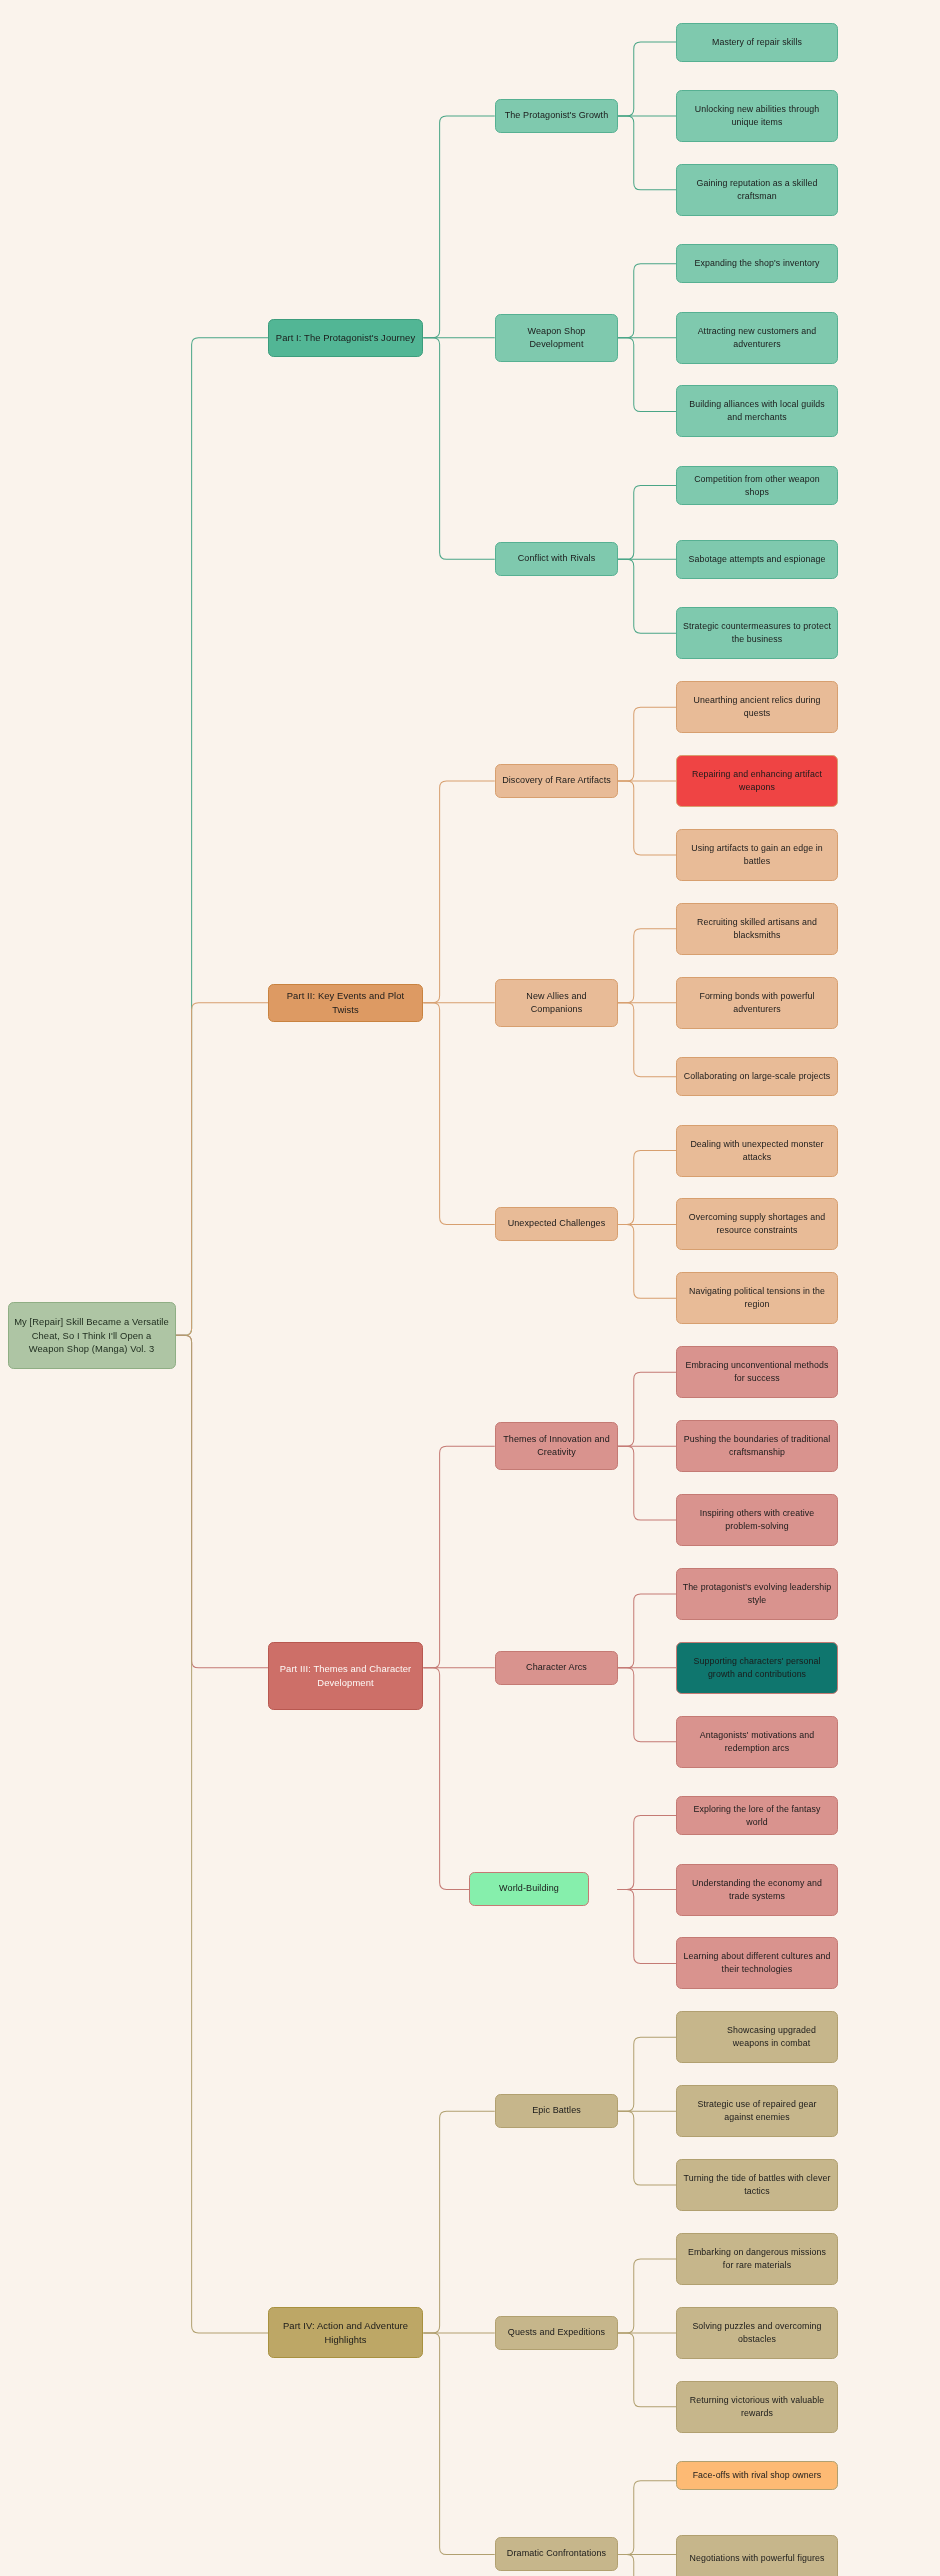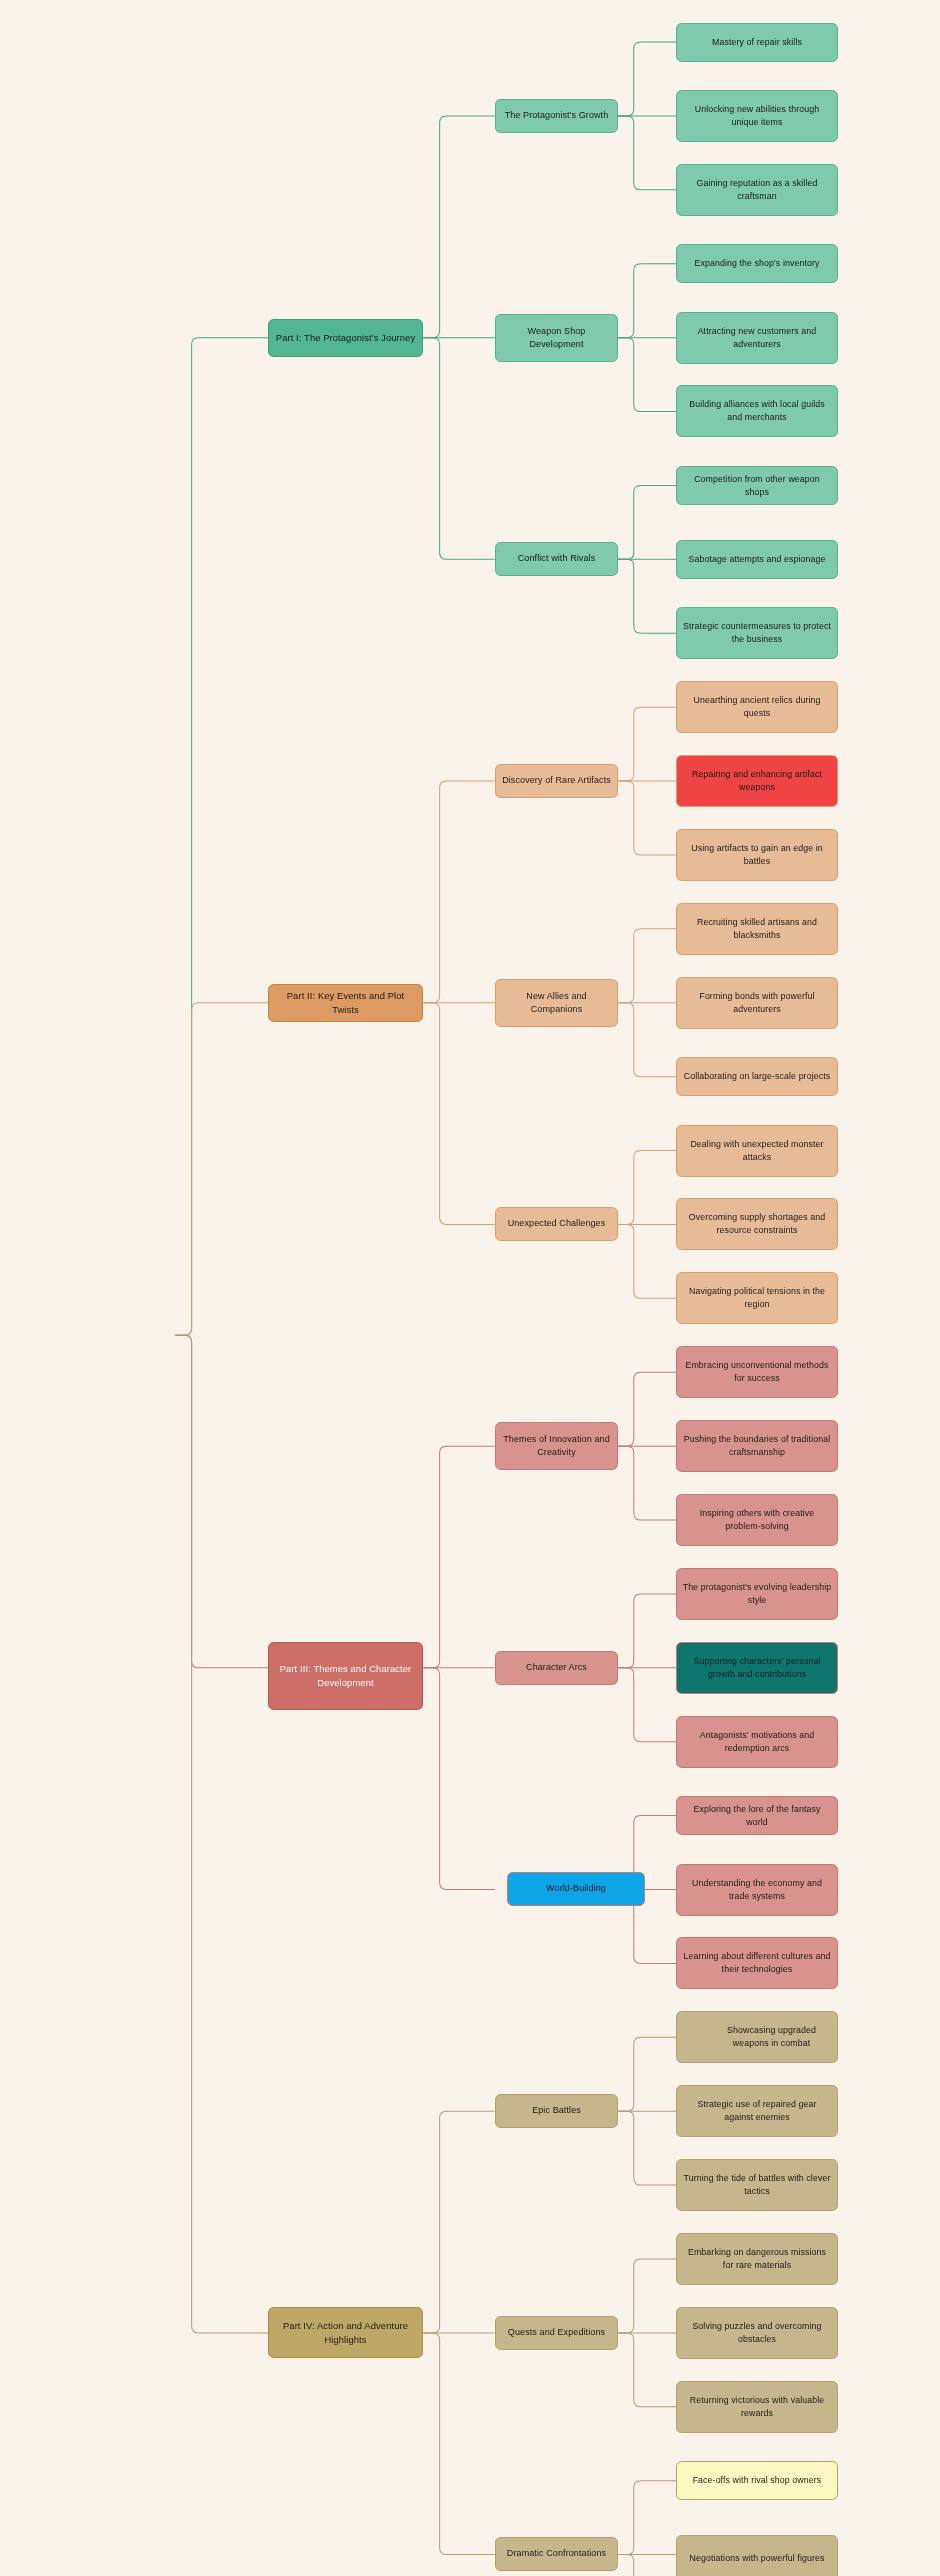--- a/index.html
+++ b/index.html
@@ -213,21 +213,21 @@
     </div>
     <div class="node node-l3" style="left: 676px; top: 1796px; width: 162px; height: 39px; background: rgb(217, 147, 142); border: 0.6px solid rgb(196, 122, 116);">
       <span>Exploring the lore of the fantasy world</span>
     </div>
     <div class="node node-l3" style="left: 676px; top: 1864px; width: 162px; height: 52px; background: rgb(217, 147, 142); border: 0.6px solid rgb(196, 122, 116);">
       <span>Understanding the economy and trade systems</span>
     </div>
     <div class="node node-l3" style="left: 676px; top: 1937px; width: 162px; height: 52px; background: rgb(217, 147, 142); border: 0.6px solid rgb(196, 122, 116);">
       <span>Learning about different cultures and their technologies</span>
     </div>
-    <div class="node node-l2" style="left: 507px; top: 1872px; width: 138px; height: 34px; background: #0ea5e9; border: 0.6px solid rgb(196, 122, 116);">
+    <div class="node node-l2" style="left: 469px; top: 1872px; width: 120px; height: 34px; background: #86efac; border: 0.6px solid rgb(196, 122, 116);">
       <span>World-Building</span>
     </div>
     <div class="node node-l1" style="left: 268px; top: 1642px; width: 155px; height: 68px; background: rgb(205, 111, 104); border: 0.6px solid rgb(184, 88, 80); color: rgb(253, 250, 247);">
       <span>Part III: Themes and Character Development</span>
     </div>
     <div class="node node-l3" style="left: 676px; top: 2011px; width: 162px; height: 52px; background: rgb(198, 182, 139); border: 0.6px solid rgb(177, 160, 112); padding-left: 34px;">
       <span>Showcasing upgraded weapons in combat</span>
     </div>
     <div class="node node-l3" style="left: 676px; top: 2085px; width: 162px; height: 52px; background: rgb(198, 182, 139); border: 0.6px solid rgb(177, 160, 112);">
       <span>Strategic use of repaired gear against enemies</span>
@@ -243,26 +243,29 @@
     </div>
     <div class="node node-l3" style="left: 676px; top: 2307px; width: 162px; height: 52px; background: rgb(198, 182, 139); border: 0.6px solid rgb(177, 160, 112);">
       <span>Solving puzzles and overcoming obstacles</span>
     </div>
     <div class="node node-l3" style="left: 676px; top: 2381px; width: 162px; height: 52px; background: rgb(198, 182, 139); border: 0.6px solid rgb(177, 160, 112);">
       <span>Returning victorious with valuable rewards</span>
     </div>
     <div class="node node-l2" style="left: 495px; top: 2316px; width: 123px; height: 34px; background: rgb(198, 182, 139); border: 0.6px solid rgb(177, 160, 112);">
       <span>Quests and Expeditions</span>
     </div>
-    <div class="node node-l3" style="left: 676px; top: 2461px; width: 162px; height: 39px; background: #fef9c3; border: 0.6px solid rgb(177, 160, 112);">
+    <div class="node node-l3" style="left: 676px; top: 2461px; width: 162px; height: 29px; background: #fdba74; border: 0.6px solid rgb(177, 160, 112);">
       <span>Face-offs with rival shop owners</span>
     </div>
     <div class="node node-l3" style="left: 676px; top: 2535px; width: 162px; height: 47px; background: rgb(198, 182, 139); border: 0.6px solid rgb(177, 160, 112);">
       <span>Negotiations with powerful figures</span>
     </div>
     <div class="node node-l2" style="left: 495px; top: 2537px; width: 123px; height: 34px; background: rgb(198, 182, 139); border: 0.6px solid rgb(177, 160, 112);">
       <span>Dramatic Confrontations</span>
     </div>
     <div class="node node-l1" style="left: 268px; top: 2307px; width: 155px; height: 51px; background: rgb(189, 167, 102); border: 0.6px solid rgb(168, 145, 63);">
       <span>Part IV: Action and Adventure Highlights</span>
+    </div>
+    <div class="node node-root" style="left: 7.5px; top: 1302px; width: 168px; height: 67px; background: rgb(174, 197, 164); border: 0.6px solid rgb(143, 174, 132);">
+      <span>My [Repair] Skill Became a Versatile Cheat, So I Think I'll Open a Weapon Shop (Manga) Vol. 3</span>
     </div>
   </div>
 
 
 </body></html>

